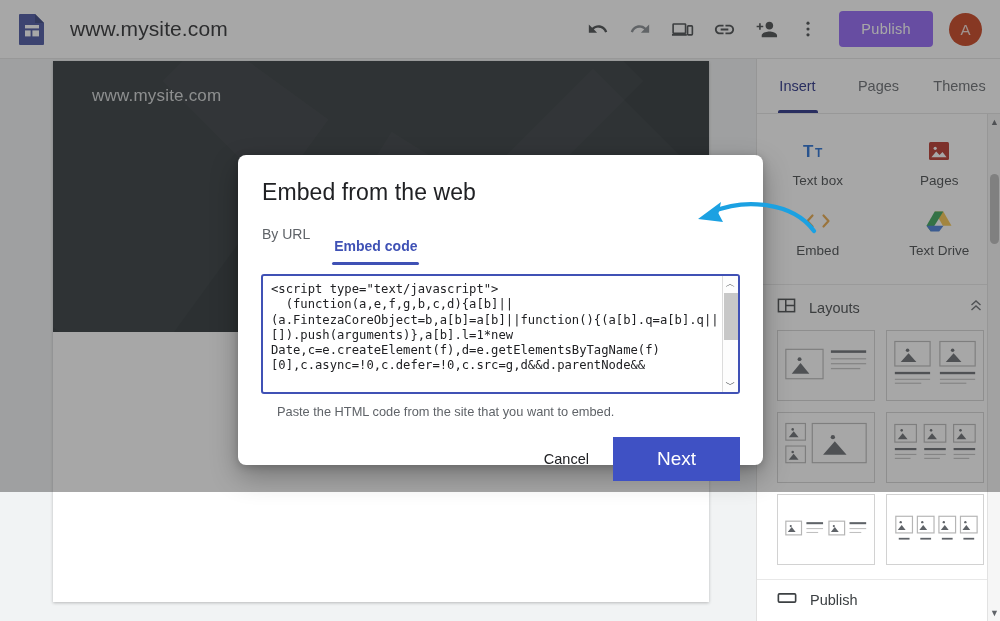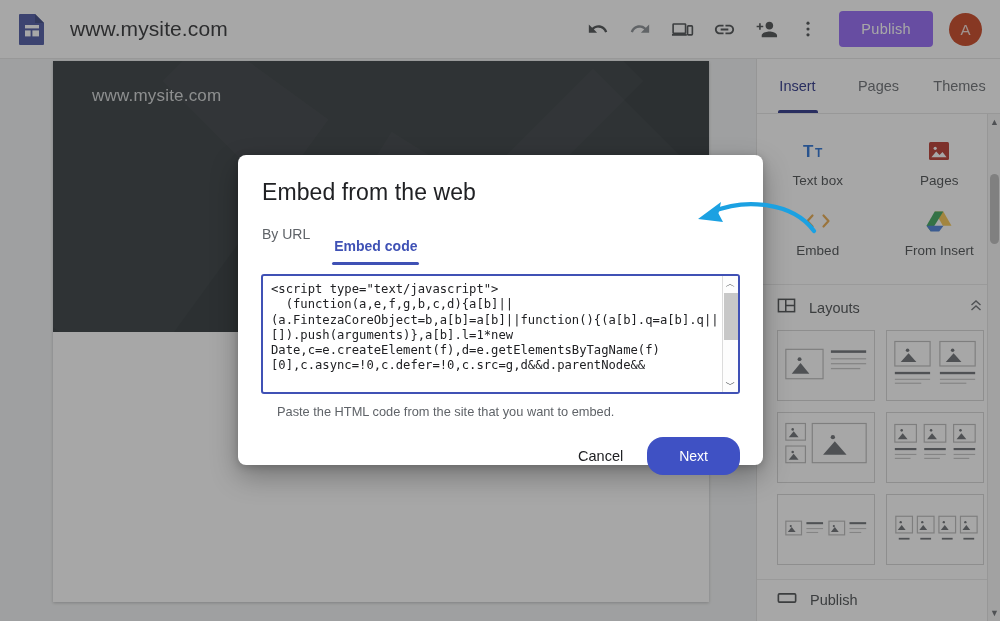--- a/index.html
+++ b/index.html
@@ -1,21 +1,21 @@
 <!DOCTYPE html>
 <html><head>
 <meta charset="utf-8">
 <style>
   * { box-sizing: border-box; margin: 0; padding: 0; }
   html, body {
     width: 1000px; height: 621px;
     font-family: "Liberation Sans", sans-serif;
     overflow: hidden; background: #ffffff;
   }
-  #root { position: relative; width: 1000px; height: 621px; }
+  #root { position: relative; width: 1000px; height: 492px; }
 
   
   .app-layer { position: absolute; inset: 0; }
 
   
   .header {
     position: absolute; left: 0; top: 0; width: 1000px; height: 59px;
     background: #ffffff; display: flex; align-items: center;
     border-bottom: 1px solid #e4e4e4;
   }
@@ -177,22 +177,22 @@
   .dialog-actions {
     display: flex; justify-content: flex-end;
     gap: 8px; margin-top: 18px;
   }
   .cancel-btn {
     background: none; border: none; color: #202124; font-size: 14.5px;
     padding: 10px 16px; border-radius: 4px; cursor: pointer;
     font-family: "Liberation Sans", sans-serif;
   }
   .next-btn {
-    background: #3f51c4; color: #ffffff; border: none; font-size: 14px;
-    font-weight: 500; padding: 11px 32px; border-radius: 16px; cursor: pointer;
+    background: #3f51c4; color: #ffffff; border: none; font-size: 19px;
+    font-weight: 500; padding: 11px 44px; border-radius: 0; cursor: pointer;
     font-family: "Liberation Sans", sans-serif;
   }
 
   
   .annot { position: absolute; left: 690px; top: 190px; pointer-events: none; }
 </style>
 </head>
 <body>
 
 <div id="root">
@@ -300,21 +300,21 @@
           <span class="insert-label">Embed</span>
         </div>
         <div class="insert-item">
           <span class="ii-icon">
             <svg width="26" height="23" viewBox="0 0 26 23">
               <path d="M8.7 1.5h8.6l8.2 14.3h-8.6z" fill="#f6c244"></path>
               <path d="M8.7 1.5L.5 15.8l4.3 5.7L17.3 1.5z" fill="#2f9e4f"></path>
               <path d="M.5 15.8h17l-4.3 5.7H4.8z" fill="#3b76d8"></path>
             </svg>
           </span>
-          <span class="insert-label">From Insert</span>
+          <span class="insert-label">Text Drive</span>
         </div>
       </div>
 
       <div class="section-head">
         <span>
           <svg width="19" height="19" viewBox="0 0 20 20" fill="none" stroke="#3c4043" stroke-width="1.6">
             <rect x="1.5" y="3.5" width="17" height="13"></rect>
             <line x1="9.2" y1="3.5" x2="9.2" y2="16.5"></line>
             <line x1="9.2" y1="10" x2="18.5" y2="10"></line>
           </svg>

